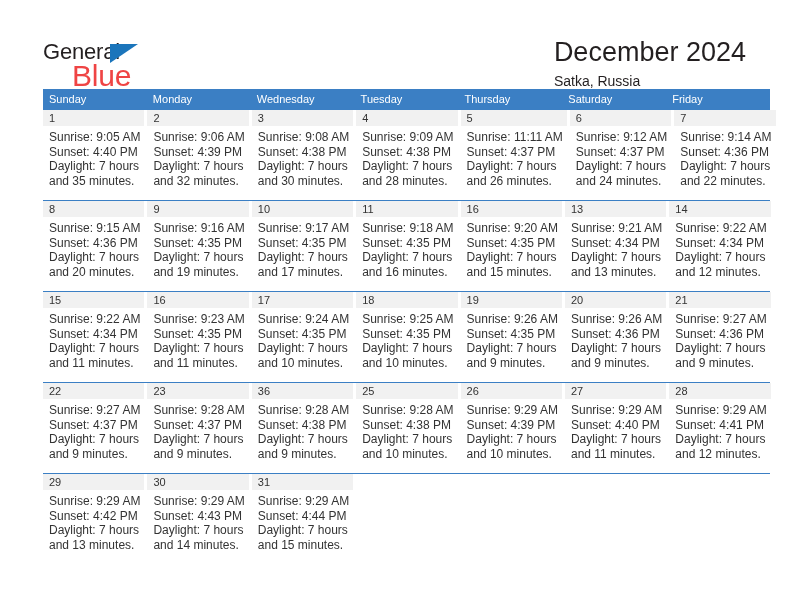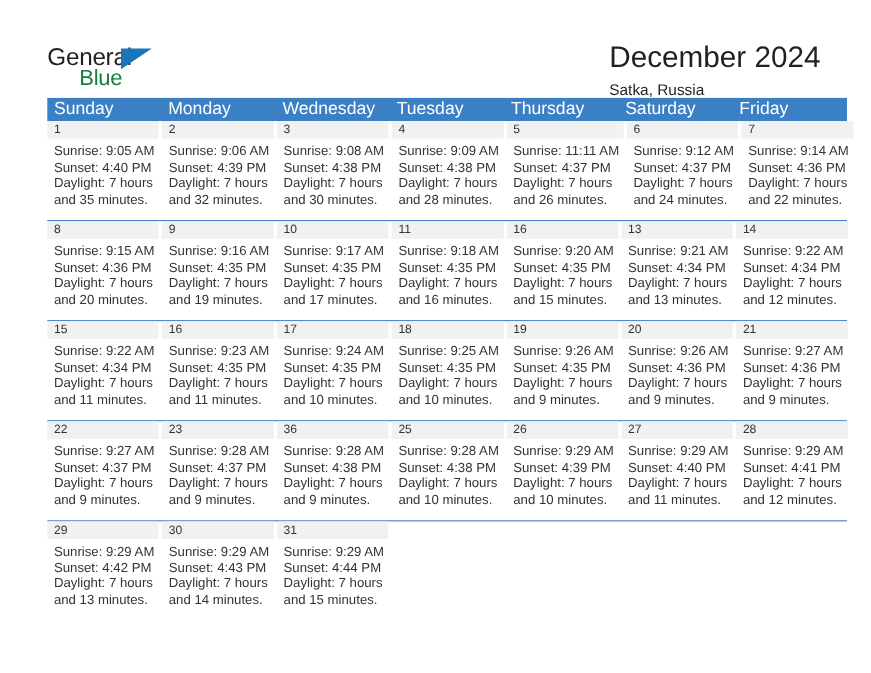--- a/index.html
+++ b/index.html
@@ -38,22 +38,22 @@
     left: 0;
     top: 3px;
     font-size: 22px;
     color: #231f20;
     letter-spacing: -0.2px;
   }
   .logo-blue {
     position: absolute;
     left: 29px;
     top: 23px;
-    font-size: 20px;
-    color: #15803d;
+    font-size: 30px;
+    color: #ef4444;
     letter-spacing: -0.2px;
     text-align: center;
   }
   .logo-tri {
     position: absolute;
     left: 67px;
     top: 6px;
     width: 0;
     height: 0;
     border-left: 28px solid #1b75bb;
@@ -83,21 +83,21 @@
     width: 727px;
   }
   .week-head {
     display: flex;
     background: #3b7fc4;
     height: 21px;
   }
   .week-head .cell {
     flex: 1 1 0;
     color: #ffffff;
-    font-size: 16px;
+    font-size: 11px;
     line-height: 21px;
     padding-left: 6px;
     white-space: nowrap;
   }
 
   .week-row {
     display: flex;
     border-top: 1px solid #3b7fc4;
     margin-top: 7px;
     padding-top: 0;

